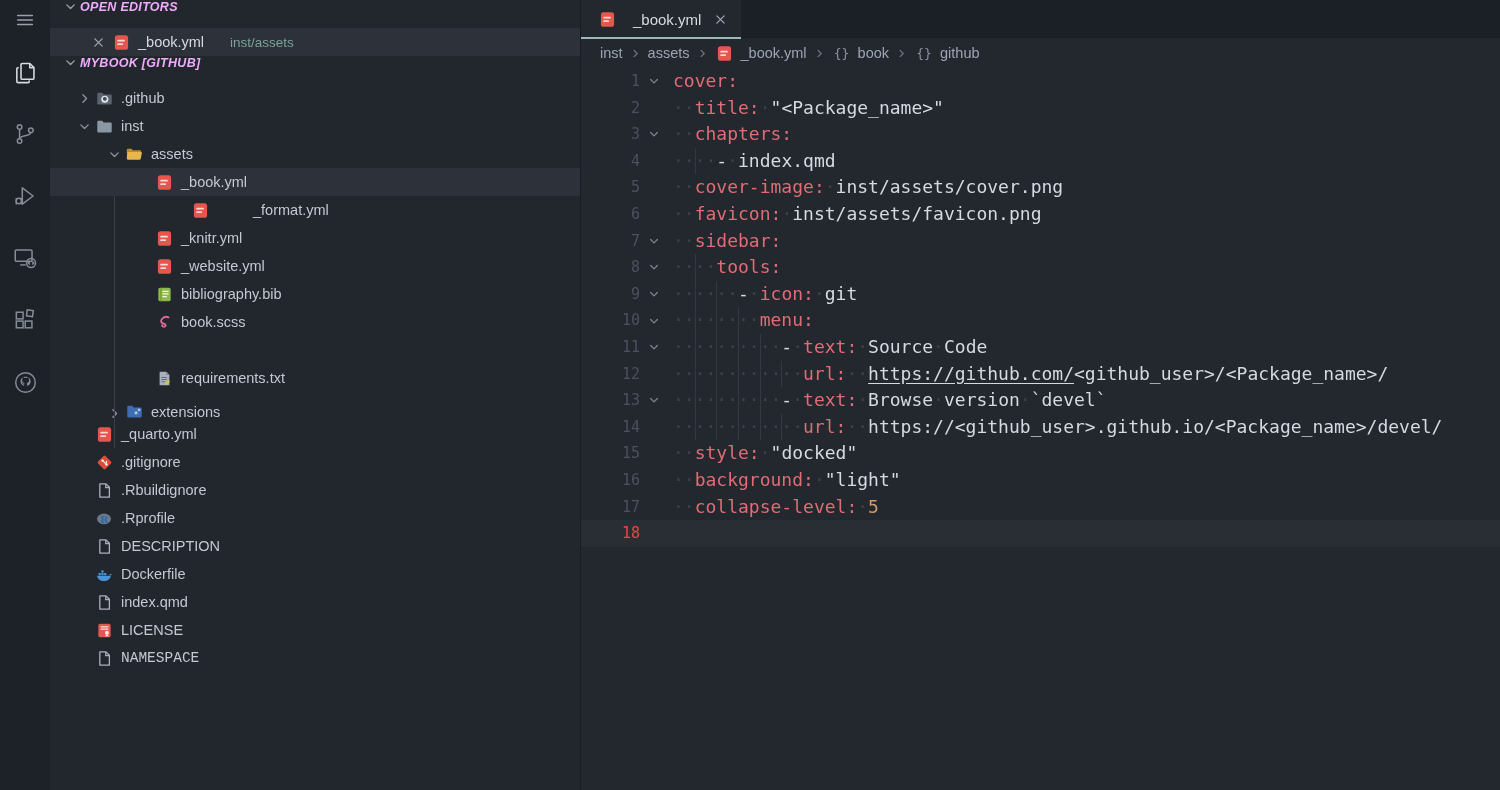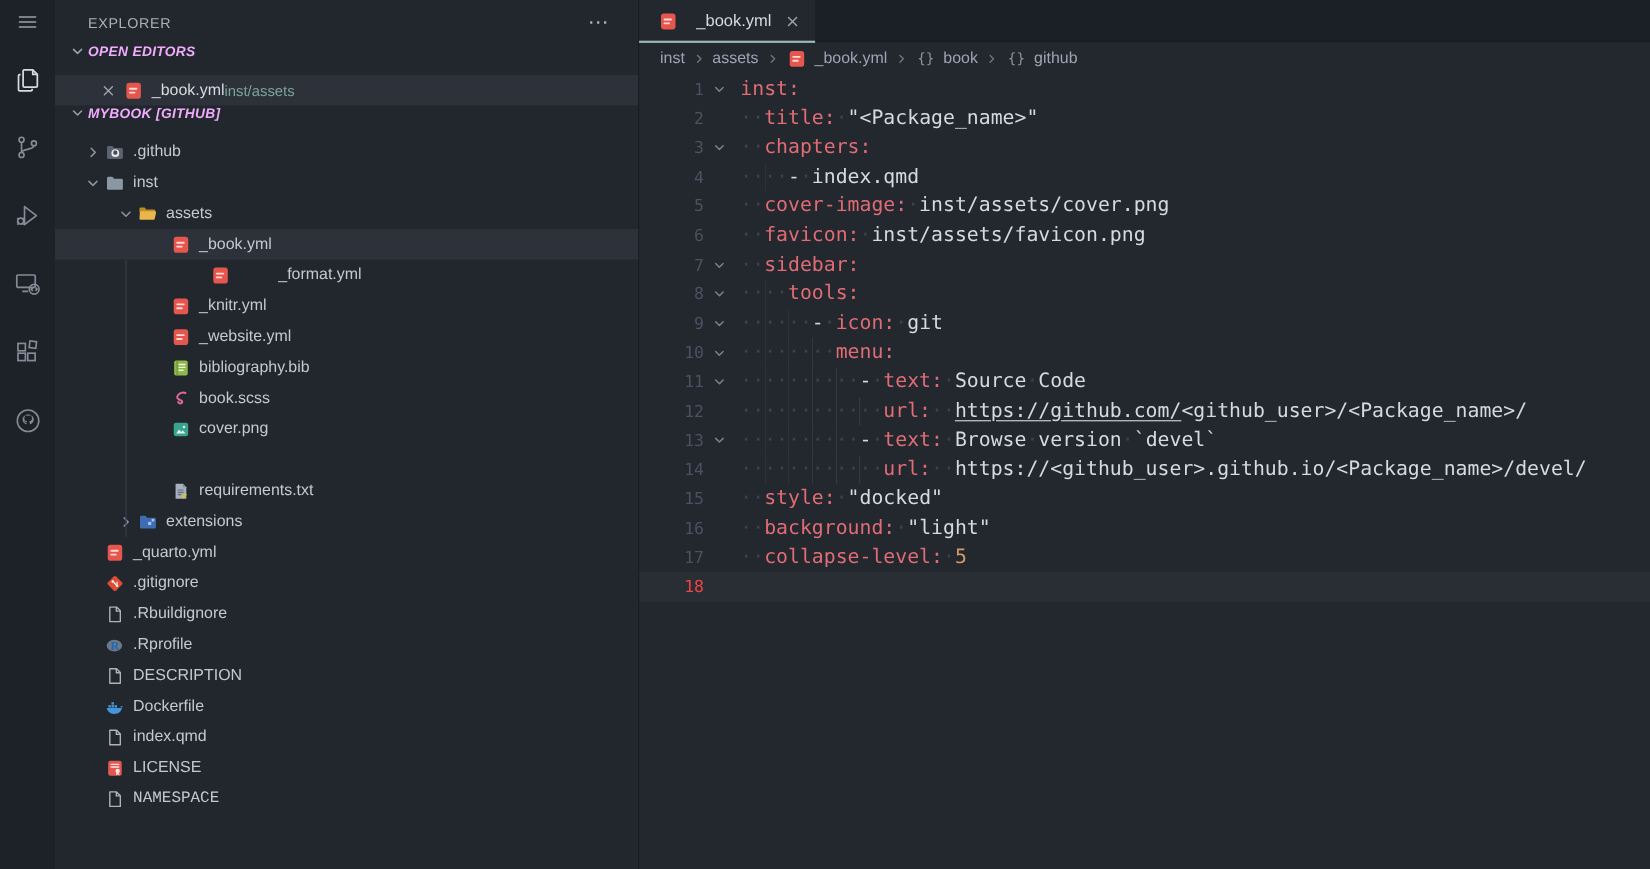--- a/index.html
+++ b/index.html
@@ -25,21 +25,21 @@
   .sb-header .spacer { flex:1; }
   .sb-ellipsis { font-size:19px; color:#aab1bb; cursor:pointer; line-height:1; }
   .section-row { height:28px; display:flex; align-items:flex-start; padding-left:10px;
                  font-weight:700; font-size:12.5px; letter-spacing:.3px; color:#f0abfc; cursor:pointer;font-style:italic; }
   .section-row .chev { width:20px; display:flex; justify-content:center; color:#9aa1ab; }
   .oe-row { height:28px; display:flex; align-items:center; background:var(--selection-bg,#2c313a);
             padding-left:42px; cursor:pointer; }
   .oe-close { color:#9da5b4; display:flex; margin-right:6px; cursor:pointer; }
   .ticon { width:20px; display:flex; justify-content:center; align-items:center; margin-right:7px; flex-shrink:0; }
   .oe-label { font-size:14.5px; color:#d7dae0; }
-  .oe-path { font-size:13.5px; color:var(--path-teal,#7ba39b); margin-left:0; }
+  .oe-path { font-size:13.5px; color:var(--path-teal,#7ba39b); margin-left:26px; }
   .tree { position:relative; }
   .tree-guide { position:absolute; left:64px; top:112px; width:1px; height:252px;
                 background:#39404c; }
   .trow { height:28px; display:flex; align-items:center; font-size:14.5px;
           color:#c3c9d2; cursor:pointer; white-space:nowrap; }
   .trow.selected { background:var(--selection-bg,#2c313a); }
   .trow .chev { width:20px; display:flex; justify-content:center; color:#8a93a1; flex-shrink:0; }
 
   
   .editor { flex:1; display:flex; flex-direction:column; background:var(--editor-bg,#23272e); min-width:0; }
@@ -128,25 +128,20 @@
         <div class="ab-icon">
           <svg width="27" height="27" viewBox="0 0 24 24" fill="none" stroke="currentColor" stroke-width="1.3">
             <circle cx="12" cy="12" r="8.7"></circle>
             <path fill="currentColor" stroke="none" d="M12 6.9c-2.5 0-4.4 1.8-4.4 4.1 0 1.8 1.2 3.3 2.9 3.9.2 0 .3-.1.3-.3v-.9c-1.2.2-1.5-.5-1.6-.8-.1-.2-.3-.5-.5-.6-.2-.1-.4-.3 0-.3.4 0 .7.4.8.6.5.8 1.2.6 1.4.4 0-.3.2-.6.3-.7-1.1-.1-2.2-.6-2.2-2.4 0-.5.2-1 .5-1.3 0-.1-.2-.6 0-1.2 0 0 .4-.1 1.4.5a4.8 4.8 0 0 1 2.4 0c1-.6 1.4-.5 1.4-.5.2.6 0 1.1 0 1.2.3.3.5.8.5 1.3 0 1.8-1.1 2.3-2.2 2.4.2.2.4.5.4.9v1.4c0 .2.1.3.3.3 1.7-.6 2.9-2.1 2.9-3.9 0-2.3-1.9-4.1-4.4-4.1Z"></path>
           </svg>
         </div>
       </div>
   </div>
 
   <div class="sidebar">
-    <div class="sb-header">
-      <span>EXPLORER</span>
-      <span class="spacer"></span>
-      <span class="sb-ellipsis">⋯</span>
-    </div>
     <div class="section-row">
       <span class="chev">
           <svg width="13" height="13" viewBox="0 0 16 16" fill="none" stroke="currentColor" stroke-width="1.7" stroke-linecap="round" stroke-linejoin="round">
             <path d="M3.5 6 8 10.5 12.5 6"></path>
           </svg>
         </span>
       <span>OPEN EDITORS</span>
     </div>
     <div>
         <div class="oe-row">
@@ -270,44 +265,33 @@
         </div>
         <div class="trow" style="padding-left: 84px;">
           <span class="chev"></span>
           <span class="ticon">
             <svg width="17" height="17" viewBox="0 0 16 16">
               <path d="M11.8 3.1c-2.4-1-5.1.2-6.4 1.9-1.2 1.6-.5 3 .8 3.6 1.5.7 3.2.9 2.9 2.2-.2 1-1.6 1.4-2.6 1-.7-.3-.9-.8-.8-1.3" fill="none" stroke="#dd6a9a" stroke-width="1.7" stroke-linecap="round"></path>
             </svg>
           </span>
           <span>book.scss</span>
         </div>
-        <div class="trow" style="padding-left: 84px;">
-          <span class="chev"></span>
-          <span class="ticon">
-            <svg width="17" height="17" viewBox="0 0 16 16">
-              <rect x="1.8" y="2.2" width="12.4" height="11.6" rx="2" fill="#3aa38f"></rect>
-              <path d="M3.9 11.3 6.4 8l1.8 2 1.2-1.4 2.5 2.7Z" fill="#e6f4f0"></path>
-              <circle cx="10.6" cy="5.8" r="1.1" fill="#e6f4f0"></circle>
-            </svg>
-          </span>
-          <span>cover.png</span>
-        </div>
         <div class="trow" style="padding-left: 84px; margin-top: 28px;">
           <span class="chev"></span>
           <span class="ticon">
             <svg width="17" height="17" viewBox="0 0 16 16">
               <path d="M3.4 1.6h6.2l3 3v9.8H3.4Z" fill="#a7b1bd"></path>
               <path d="M9.6 1.6v3h3Z" fill="#848e9b"></path>
               <path d="M5.2 7h5M5.2 9h5M5.2 11h3.2" stroke="#636c78" stroke-width="1"></path>
               <path d="M8.8 11.6l1.3 1.5 2.4-2.8" stroke="#d9c431" stroke-width="1.7" fill="none"></path>
             </svg>
           </span>
           <span>requirements.txt</span>
         </div>
-        <div class="trow" style="padding-left: 54px;">
+        <div class="trow" style="padding-left: 54px; align-items: flex-end;">
           <span class="chev">
             <svg width="13" height="13" viewBox="0 0 16 16" fill="none" stroke="currentColor" stroke-width="1.7" stroke-linecap="round" stroke-linejoin="round">
               <path d="M6 3.5 10.5 8 6 12.5"></path>
             </svg>
           </span>
           <span class="ticon">
             <svg width="17" height="17" viewBox="0 0 16 16">
               <path d="M1.2 3.8c0-.7.5-1.2 1.2-1.2h3.4l1.5 1.7h6.3c.7 0 1.2.5 1.2 1.2v7c0 .7-.5 1.2-1.2 1.2H2.4c-.7 0-1.2-.5-1.2-1.2Z" fill="#3f6db3"></path>
               <rect x="8.2" y="8" width="2.6" height="2.6" fill="#a9c7ec"></rect>
               <rect x="11.2" y="5.4" width="2.2" height="2.2" fill="#a9c7ec"></rect>
@@ -483,21 +467,21 @@
         </span>
       </div>
     <div class="code">
         <div class="code-line">
           <span class="ln">1</span>
           <span class="fold">
             <svg width="12" height="12" viewBox="0 0 16 16" fill="none" stroke="currentColor" stroke-width="1.8" stroke-linecap="round" stroke-linejoin="round">
               <path d="M3.5 6 8 10.5 12.5 6"></path>
             </svg>
           </span>
-          <span class="lc"><span class="tk-k">inst:</span></span>
+          <span class="lc"><span class="tk-k">cover:</span></span>
         </div>
         <div class="code-line">
           <span class="ln">2</span>
           <span class="fold"></span>
           <span class="lc"><span class="icell">··</span><span class="tk-k">title:</span><span class="tk-v"><span class="wsd">·</span>"&lt;Package_name&gt;"</span></span>
         </div>
         <div class="code-line">
           <span class="ln">3</span>
           <span class="fold">
             <svg width="12" height="12" viewBox="0 0 16 16" fill="none" stroke="currentColor" stroke-width="1.8" stroke-linecap="round" stroke-linejoin="round">

